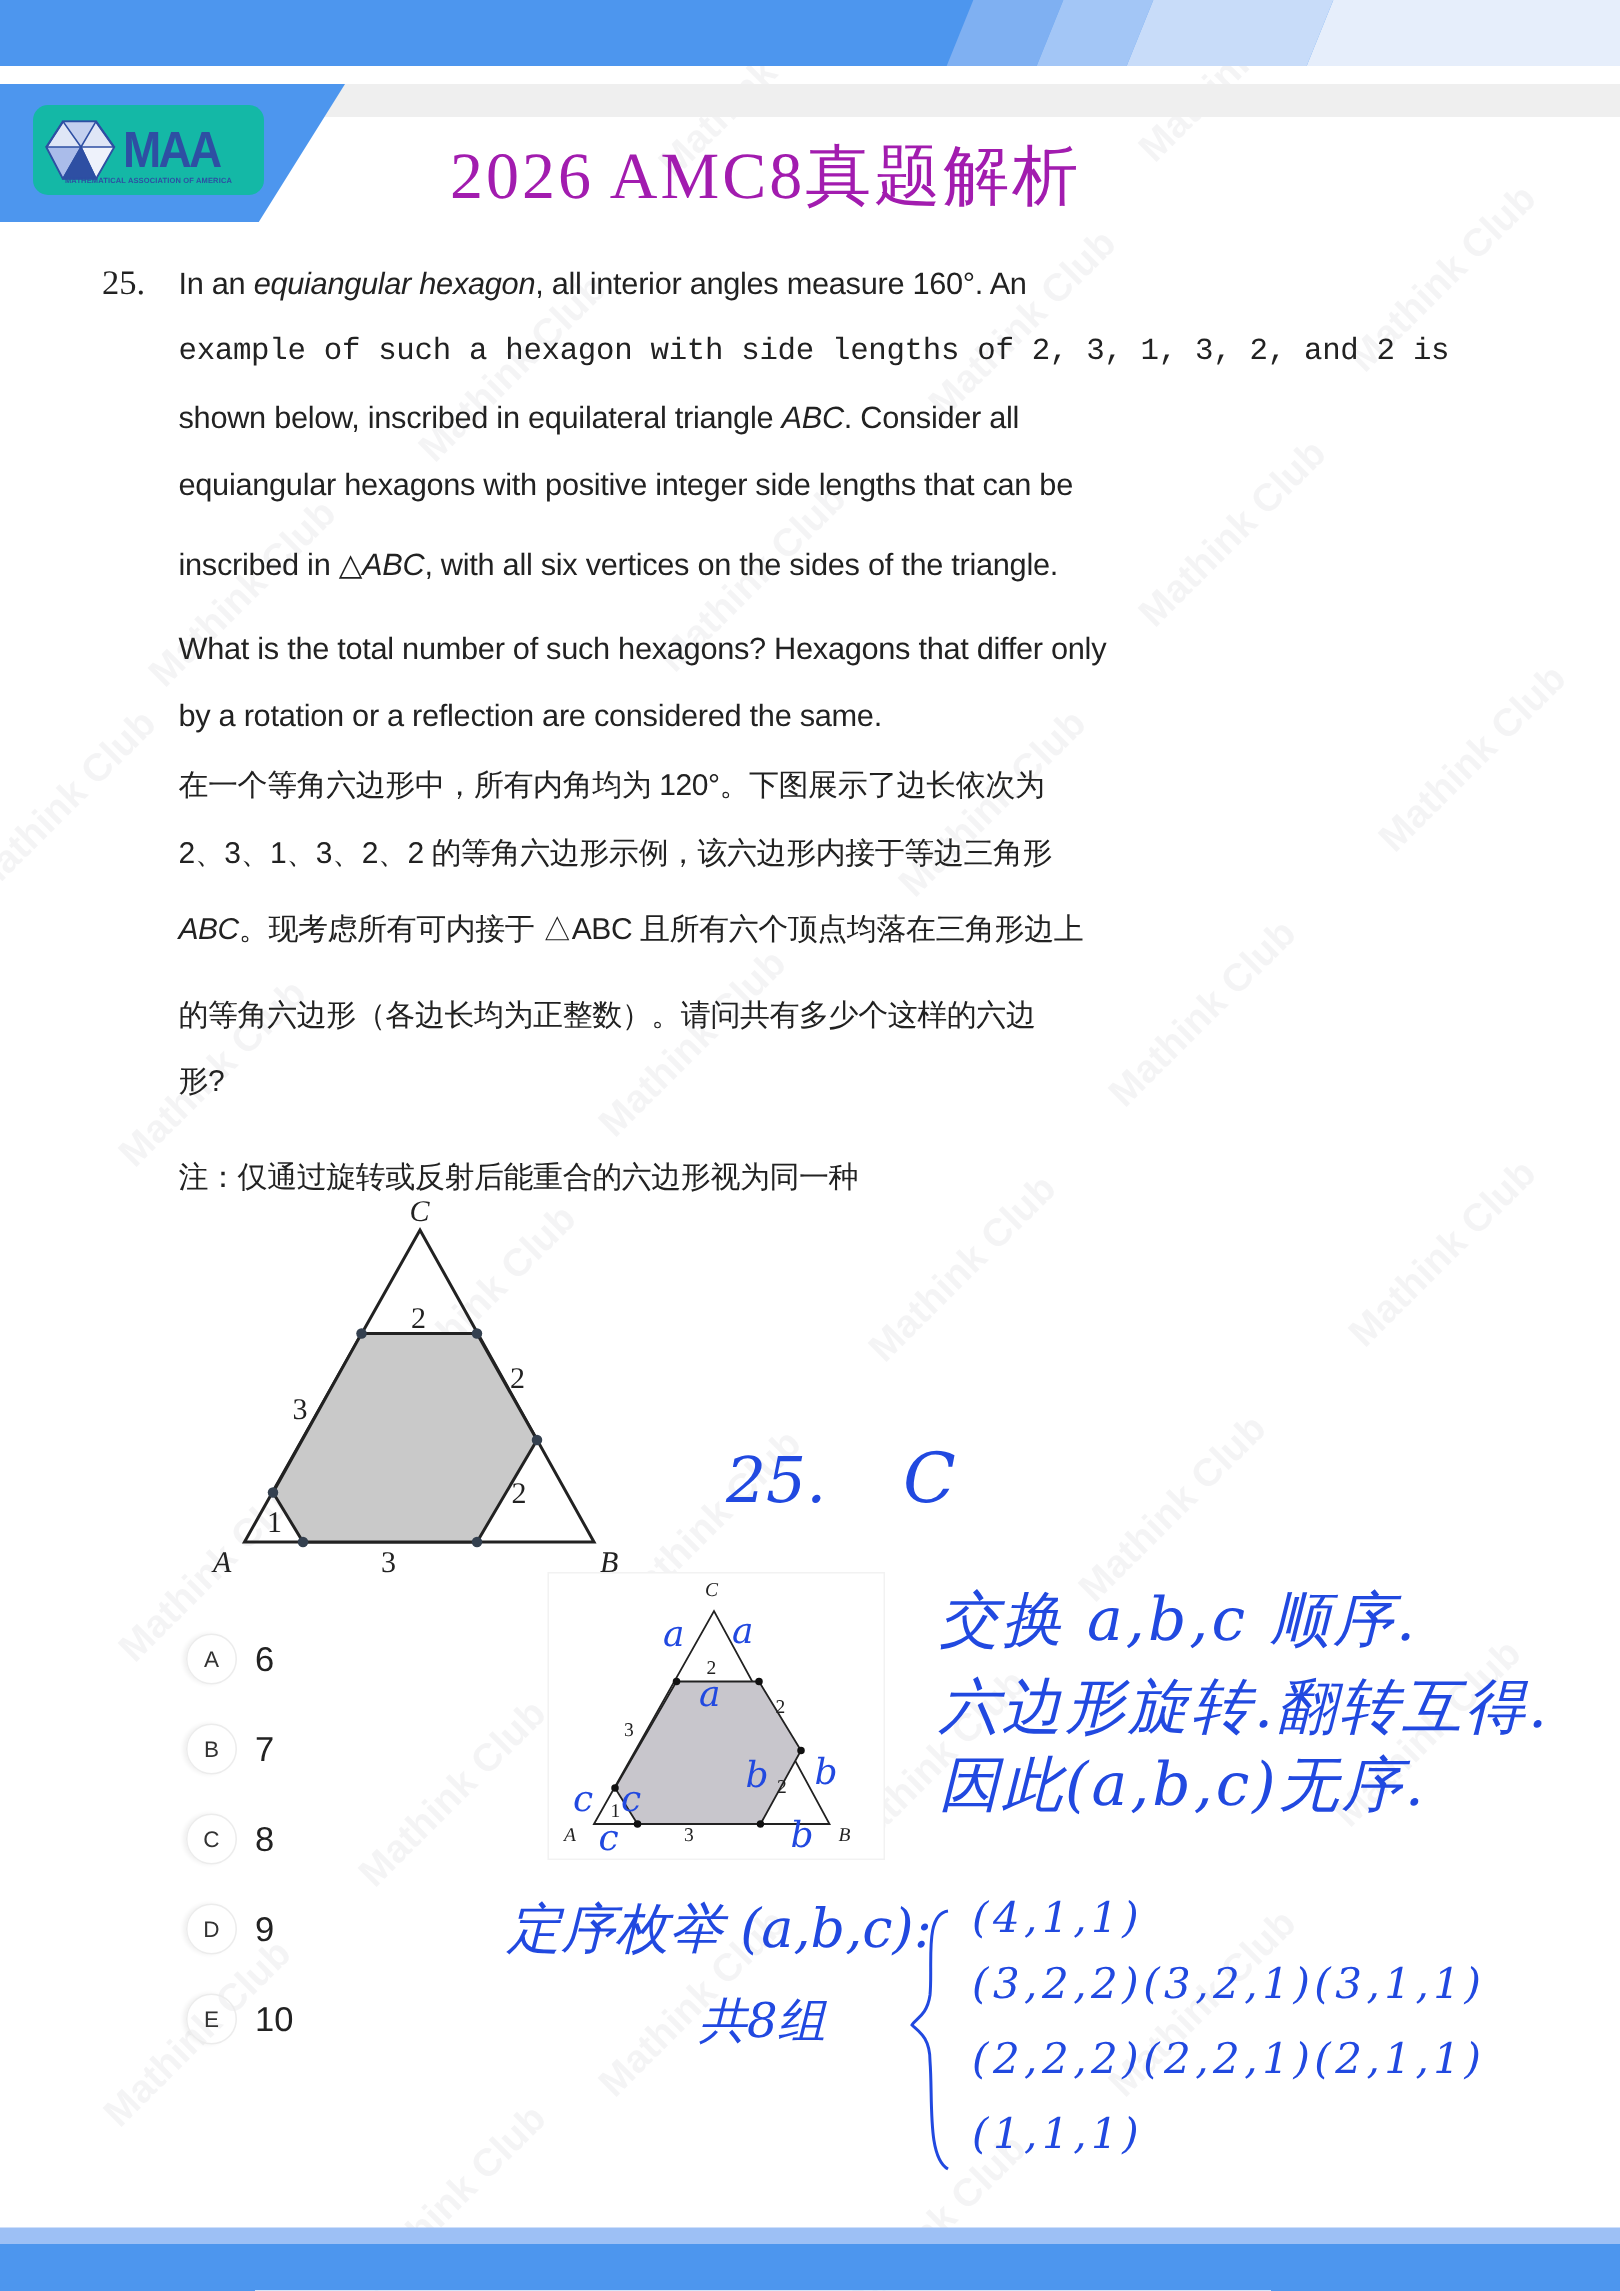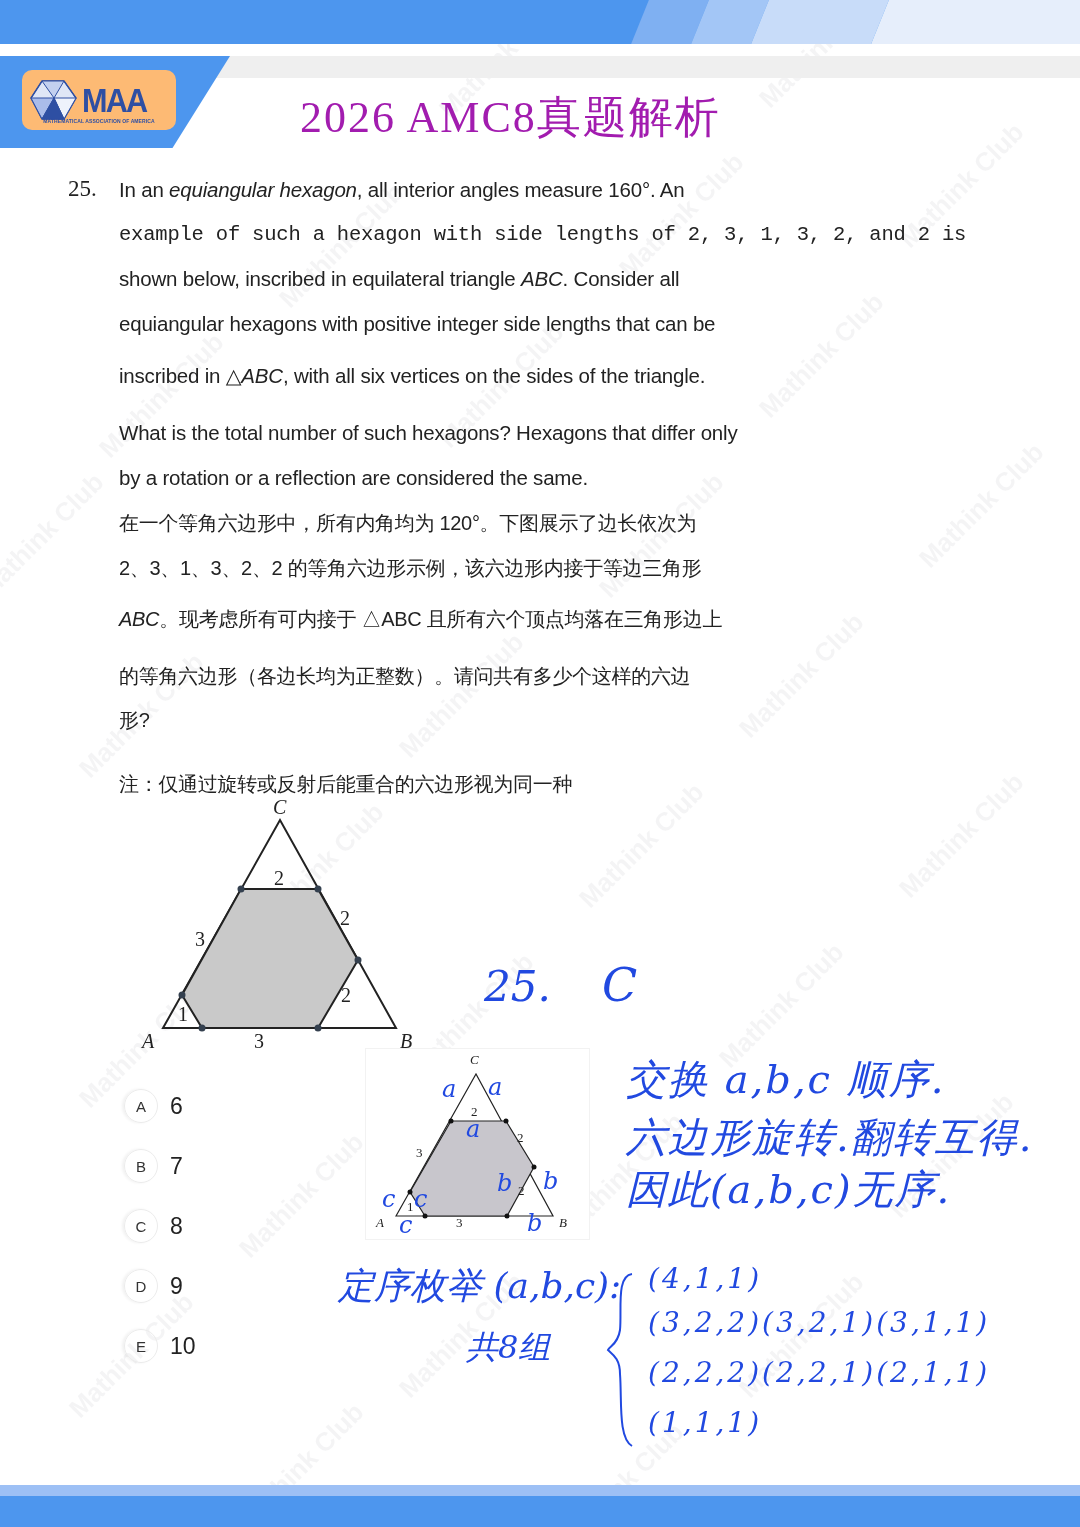--- a/index.html
+++ b/index.html
@@ -10,21 +10,21 @@
   .top-band { position: absolute; left: 0; top: 0; width: 1080px; height: 44px; background: #4d96ee; }
   .top-band .stripe { position: absolute; top: 0; height: 44px; transform: skewX(-22deg); }
   .top-band .s1 { left: 640px; width: 60px; background: #7fb0f2; }
   .top-band .s2 { left: 700px; width: 60px; background: #a3c6f6; }
   .top-band .s3 { left: 760px; width: 120px; background: #c8dcf9; }
   .top-band .s4 { left: 880px; width: 240px; background: #e6eefb; }
 
   .header-gray { position: absolute; left: 150px; top: 56px; width: 930px; height: 22px; background: #efefef; }
   .header-blue { position: absolute; left: 0; top: 56px; width: 230px; height: 92px; background: #4d96ee;
                  clip-path: polygon(0 0, 100% 0, 75% 100%, 0 100%); }
-  .logo-box { position: absolute; left: 22px; top: 70px; width: 154px; height: 60px; background: #fdba74; border-radius: 10px;
+  .logo-box { position: absolute; left: 22px; top: 70px; width: 154px; height: 60px; background: #14b8a6; border-radius: 10px;
               display: flex; align-items: center; padding: 15px 6px; }
   .logo-box svg { flex: none; }
   .logo-text { display: flex; flex-direction: column; margin-left: 2px; }
   .logo-mark { font-family: "Liberation Sans", sans-serif; font-weight: bold; font-size: 34px; color: #2e4fa3; letter-spacing: -2px; line-height: 34px; transform: scaleX(0.9); transform-origin: left; }
   .logo-sub { position: absolute; left: 22px; top: 118px; width: 154px; text-align: center; font-size: 5px; color: #2e4fa3; font-weight: bold; letter-spacing: 0.1px; }
 
   .page-title { position: absolute; left: 300px; top: 88px; font-family: "Liberation Serif", serif; font-size: 44px; color: #a21caf; letter-spacing: 2px; }
 
   
   .q-num { position: absolute; left: 68px; top: 176px; font-family: "Liberation Serif", serif; font-size: 23px; color: #222; }

